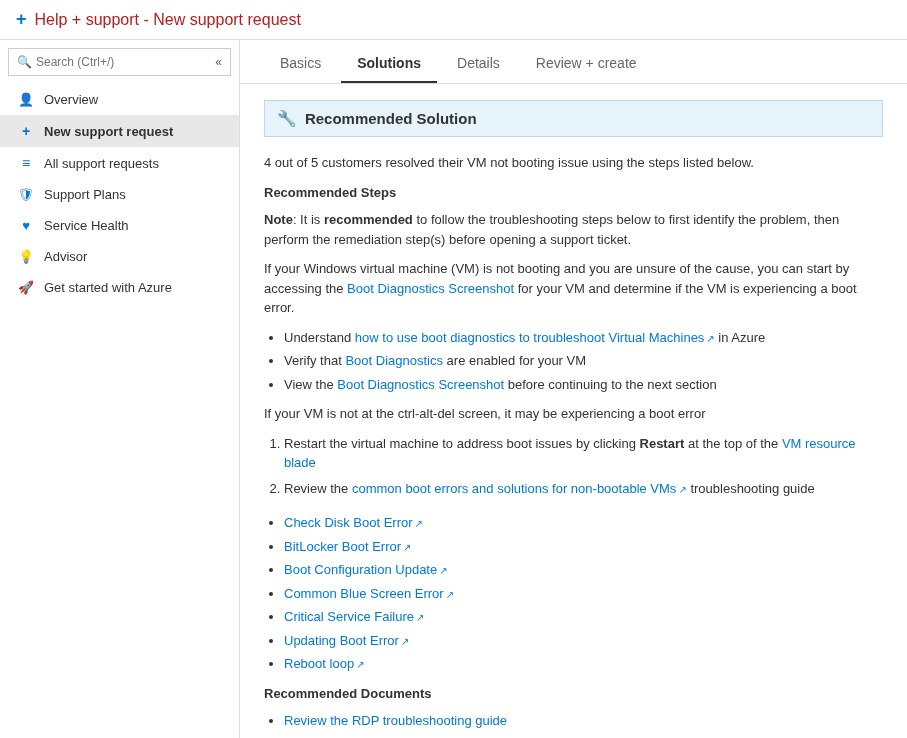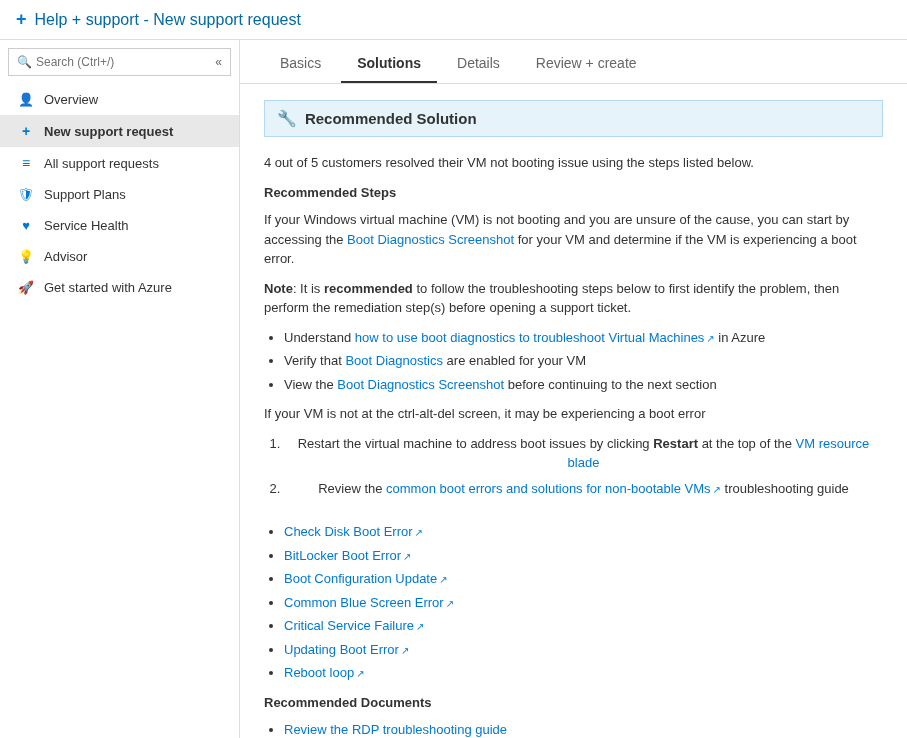--- a/index.html
+++ b/index.html
@@ -4,21 +4,21 @@
   <style>
     * { box-sizing: border-box; margin: 0; padding: 0; }
     body { font-family: 'Segoe UI', Arial, sans-serif; font-size: 13px; color: #333; background: #fff; display: flex; flex-direction: column; height: 738px; width: 907px; overflow: hidden; }
 
     
     .title-bar {
       display: flex; align-items: center; padding: 8px 16px; border-bottom: 1px solid #ddd;
       background: #fff; height: 40px;
     }
     .title-bar-icon { color: #0078d4; font-size: 18px; font-weight: bold; margin-right: 8px; }
-    .title-bar-text { font-size: 16px; font-weight: 400; color: #0369a1; }
+    .title-bar-text { font-size: 16px; font-weight: 400; color: #b91c1c; }
 
     
     .main-layout { display: flex; flex: 1; overflow: hidden; }
 
     
     .sidebar {
       width: 240px; min-width: 240px; border-right: 1px solid #ddd;
       display: flex; flex-direction: column; overflow-y: auto;
     }
     .search-box {
@@ -66,21 +66,21 @@
     }
     .banner-icon { color: #0078d4; font-size: 16px; margin-right: 8px; }
     .banner-title { font-size: 15px; font-weight: 600; color: #333; }
 
     
     .content-text { font-size: 13px; line-height: 1.5; color: #333; }
     .content-text p { margin-bottom: 10px; }
     .content-text h3 { font-size: 13px; font-weight: 700; margin-bottom: 8px; }
     .content-text ul { padding-left: 20px; margin-bottom: 10px; }
     .content-text ul li { margin-bottom: 4px; }
-    .content-text ol { padding-left: 20px; margin-bottom: 24px; text-align: center; }
+    .content-text ol { padding-left: 20px; margin-bottom: 15px; }
     .content-text ol li { margin-bottom: 6px; }
     .link { color: #0078d4; text-decoration: none; cursor: pointer; }
     .ext-icon { font-size: 10px; color: #0078d4; margin-left: 2px; }
     .bold { font-weight: 700; }
   </style>
 </head>
 <body>
 
 <div class="title-bar">
   <span class="title-bar-icon">+</span>
@@ -161,25 +161,25 @@
         <span class="banner-title">Recommended Solution</span>
       </div>
 
       <div class="content-text">
 
         <p>4 out of 5 customers resolved their VM not booting issue using the steps listed below.</p>
 
         <h3>Recommended Steps</h3>
 
         <p>
+          <span class="bold">Note</span><span>: It is </span><span class="bold">recommended</span><span> to follow the troubleshooting steps below to first identify the problem, then perform the remediation step(s) before opening a support ticket.</span>
+        </p>
+
+        <p>
           If your Windows virtual machine (VM) is not booting and you are unsure of the cause, you can start by accessing the <a class="link">Boot Diagnostics Screenshot</a> for your VM and determine if the VM is experiencing a boot error.
-        </p>
-
-        <p>
-          <span class="bold">Note</span><span>: It is </span><span class="bold">recommended</span><span> to follow the troubleshooting steps below to first identify the problem, then perform the remediation step(s) before opening a support ticket.</span>
         </p>
 
         <ul>
           <li>Understand <a class="link">how to use boot diagnostics to troubleshoot Virtual Machines</a><span class="ext-icon">↗</span> in Azure</li>
           <li>Verify that <a class="link">Boot Diagnostics</a> are enabled for your VM</li>
           <li>View the <a class="link">Boot Diagnostics Screenshot</a> before continuing to the next section</li>
         </ul>
 
         <p>If your VM is not at the ctrl-alt-del screen, it may be experiencing a boot error</p>
 

